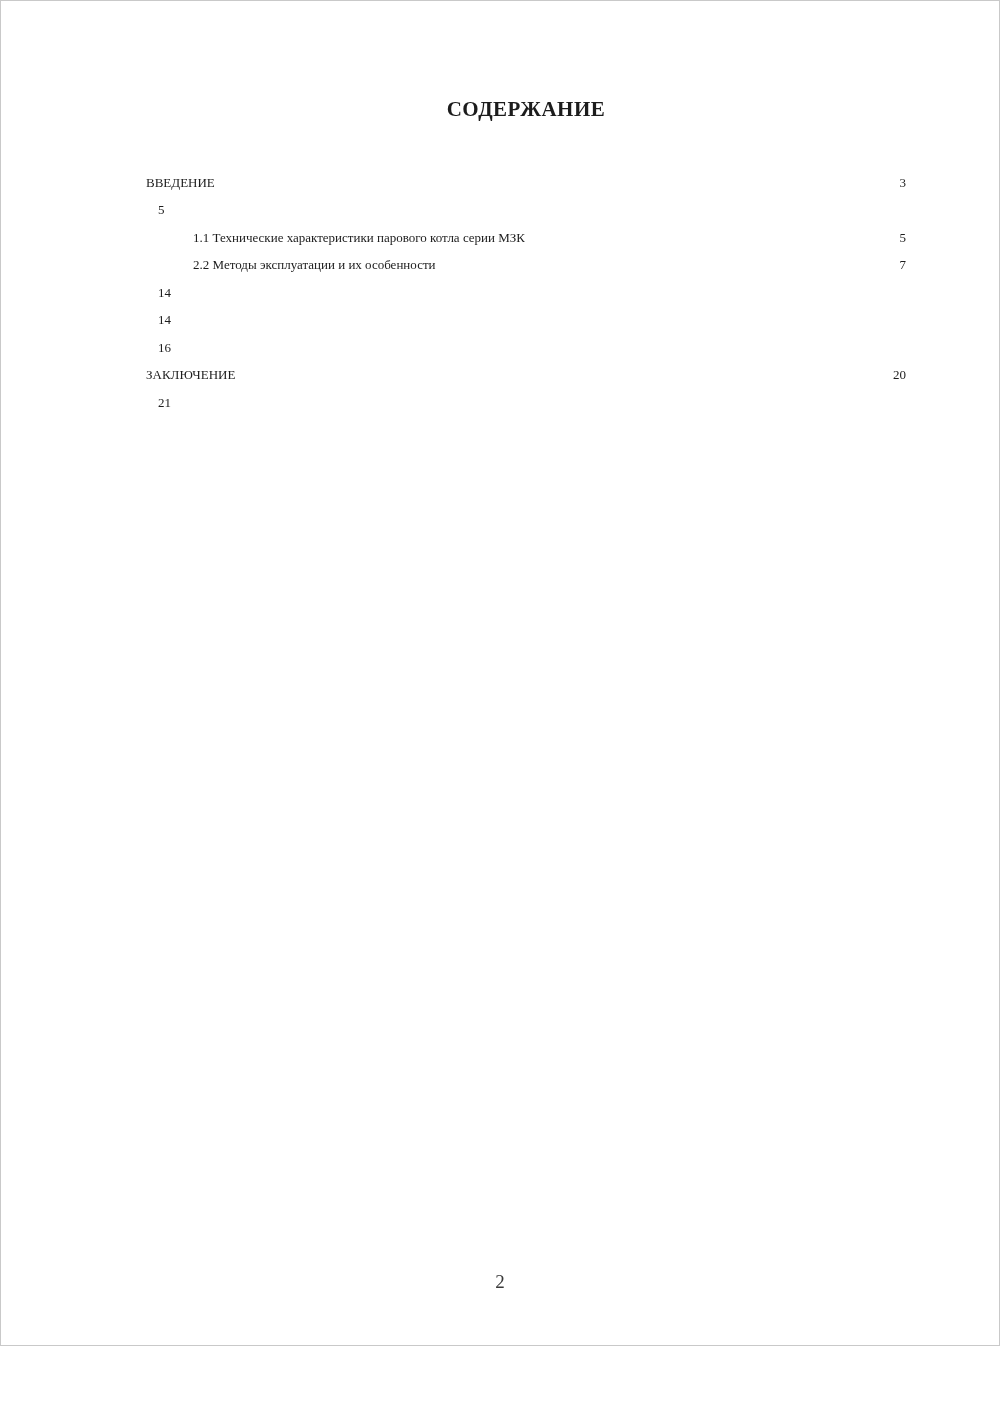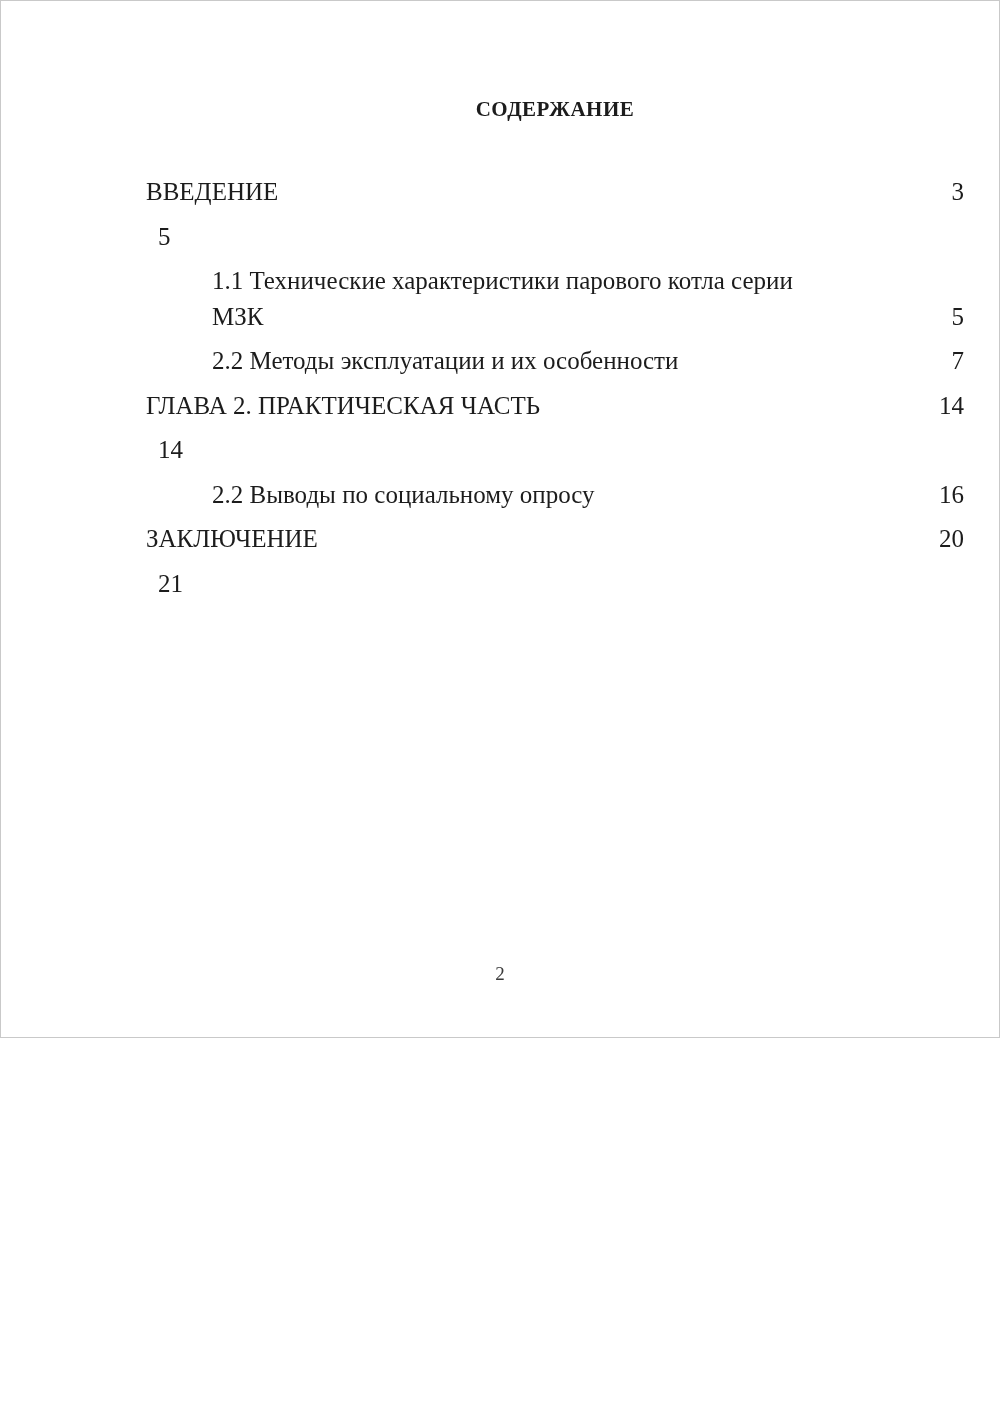--- a/index.html
+++ b/index.html
@@ -6,50 +6,50 @@
   html, body { background: #ffffff; }
   body {
     width: 1000px;
     height: 1414px;
     font-family: "Liberation Serif", "DejaVu Serif", serif;
     color: #1c1c1c;
     position: relative;
   }
   .page {
     width: 1000px;
-    height: 1038px;
+    height: 1346px;
     background: #ffffff;
     border: 1px solid #c9c9c9;
     position: relative;
-    padding: 96px 35px 0 145px;
+    padding: 96px 93px 0 145px;
   }
   .doc-title {
     text-align: center;
     font-weight: bold;
     font-size: 21px;
     letter-spacing: 0.5px;
     margin-bottom: 52px;
   }
   .toc {
     display: flex;
     flex-direction: column;
   }
   .toc-row {
     display: flex;
     justify-content: space-between;
     align-items: flex-end;
-    font-size: 25px;
+    font-size: 13px;
     line-height: 1.42;
     margin-bottom: 9px;
   }
   .toc-row .toc-label {
     display: inline-block;
   }
   .toc-row.level1 .toc-label {
-    margin-left: 66px;
+    margin-left: 47px;
     max-width: 605px;
   }
   .toc-row .toc-page {
     white-space: nowrap;
     padding-left: 12px;
   }
   .page-footer {
     position: absolute;
     left: 0;
     bottom: 52px;
@@ -75,28 +75,26 @@
       </div>
       <div class="toc-row level1">
         <span class="toc-label">1.1 Технические характеристики парового котла серии МЗК</span>
         <span class="toc-page">5</span>
       </div>
       <div class="toc-row level1">
         <span class="toc-label">2.2 Методы эксплуатации и их особенности</span>
         <span class="toc-page">7</span>
       </div>
       <div class="toc-row">
-        <span class="toc-label">ГЛАВА 2. ПРАКТИЧЕСКАЯ ЧАСТЬ</span>
         <span class="toc-page">14</span>
       </div>
       <div class="toc-row level1">
         <span class="toc-page">14</span>
       </div>
       <div class="toc-row level1">
-        <span class="toc-label">2.2 Выводы по социальному опросу</span>
         <span class="toc-page">16</span>
       </div>
       <div class="toc-row">
         <span class="toc-label">ЗАКЛЮЧЕНИЕ</span>
         <span class="toc-page">20</span>
       </div>
       <div class="toc-row">
         <span class="toc-page">21</span>
       </div>
     </div>

